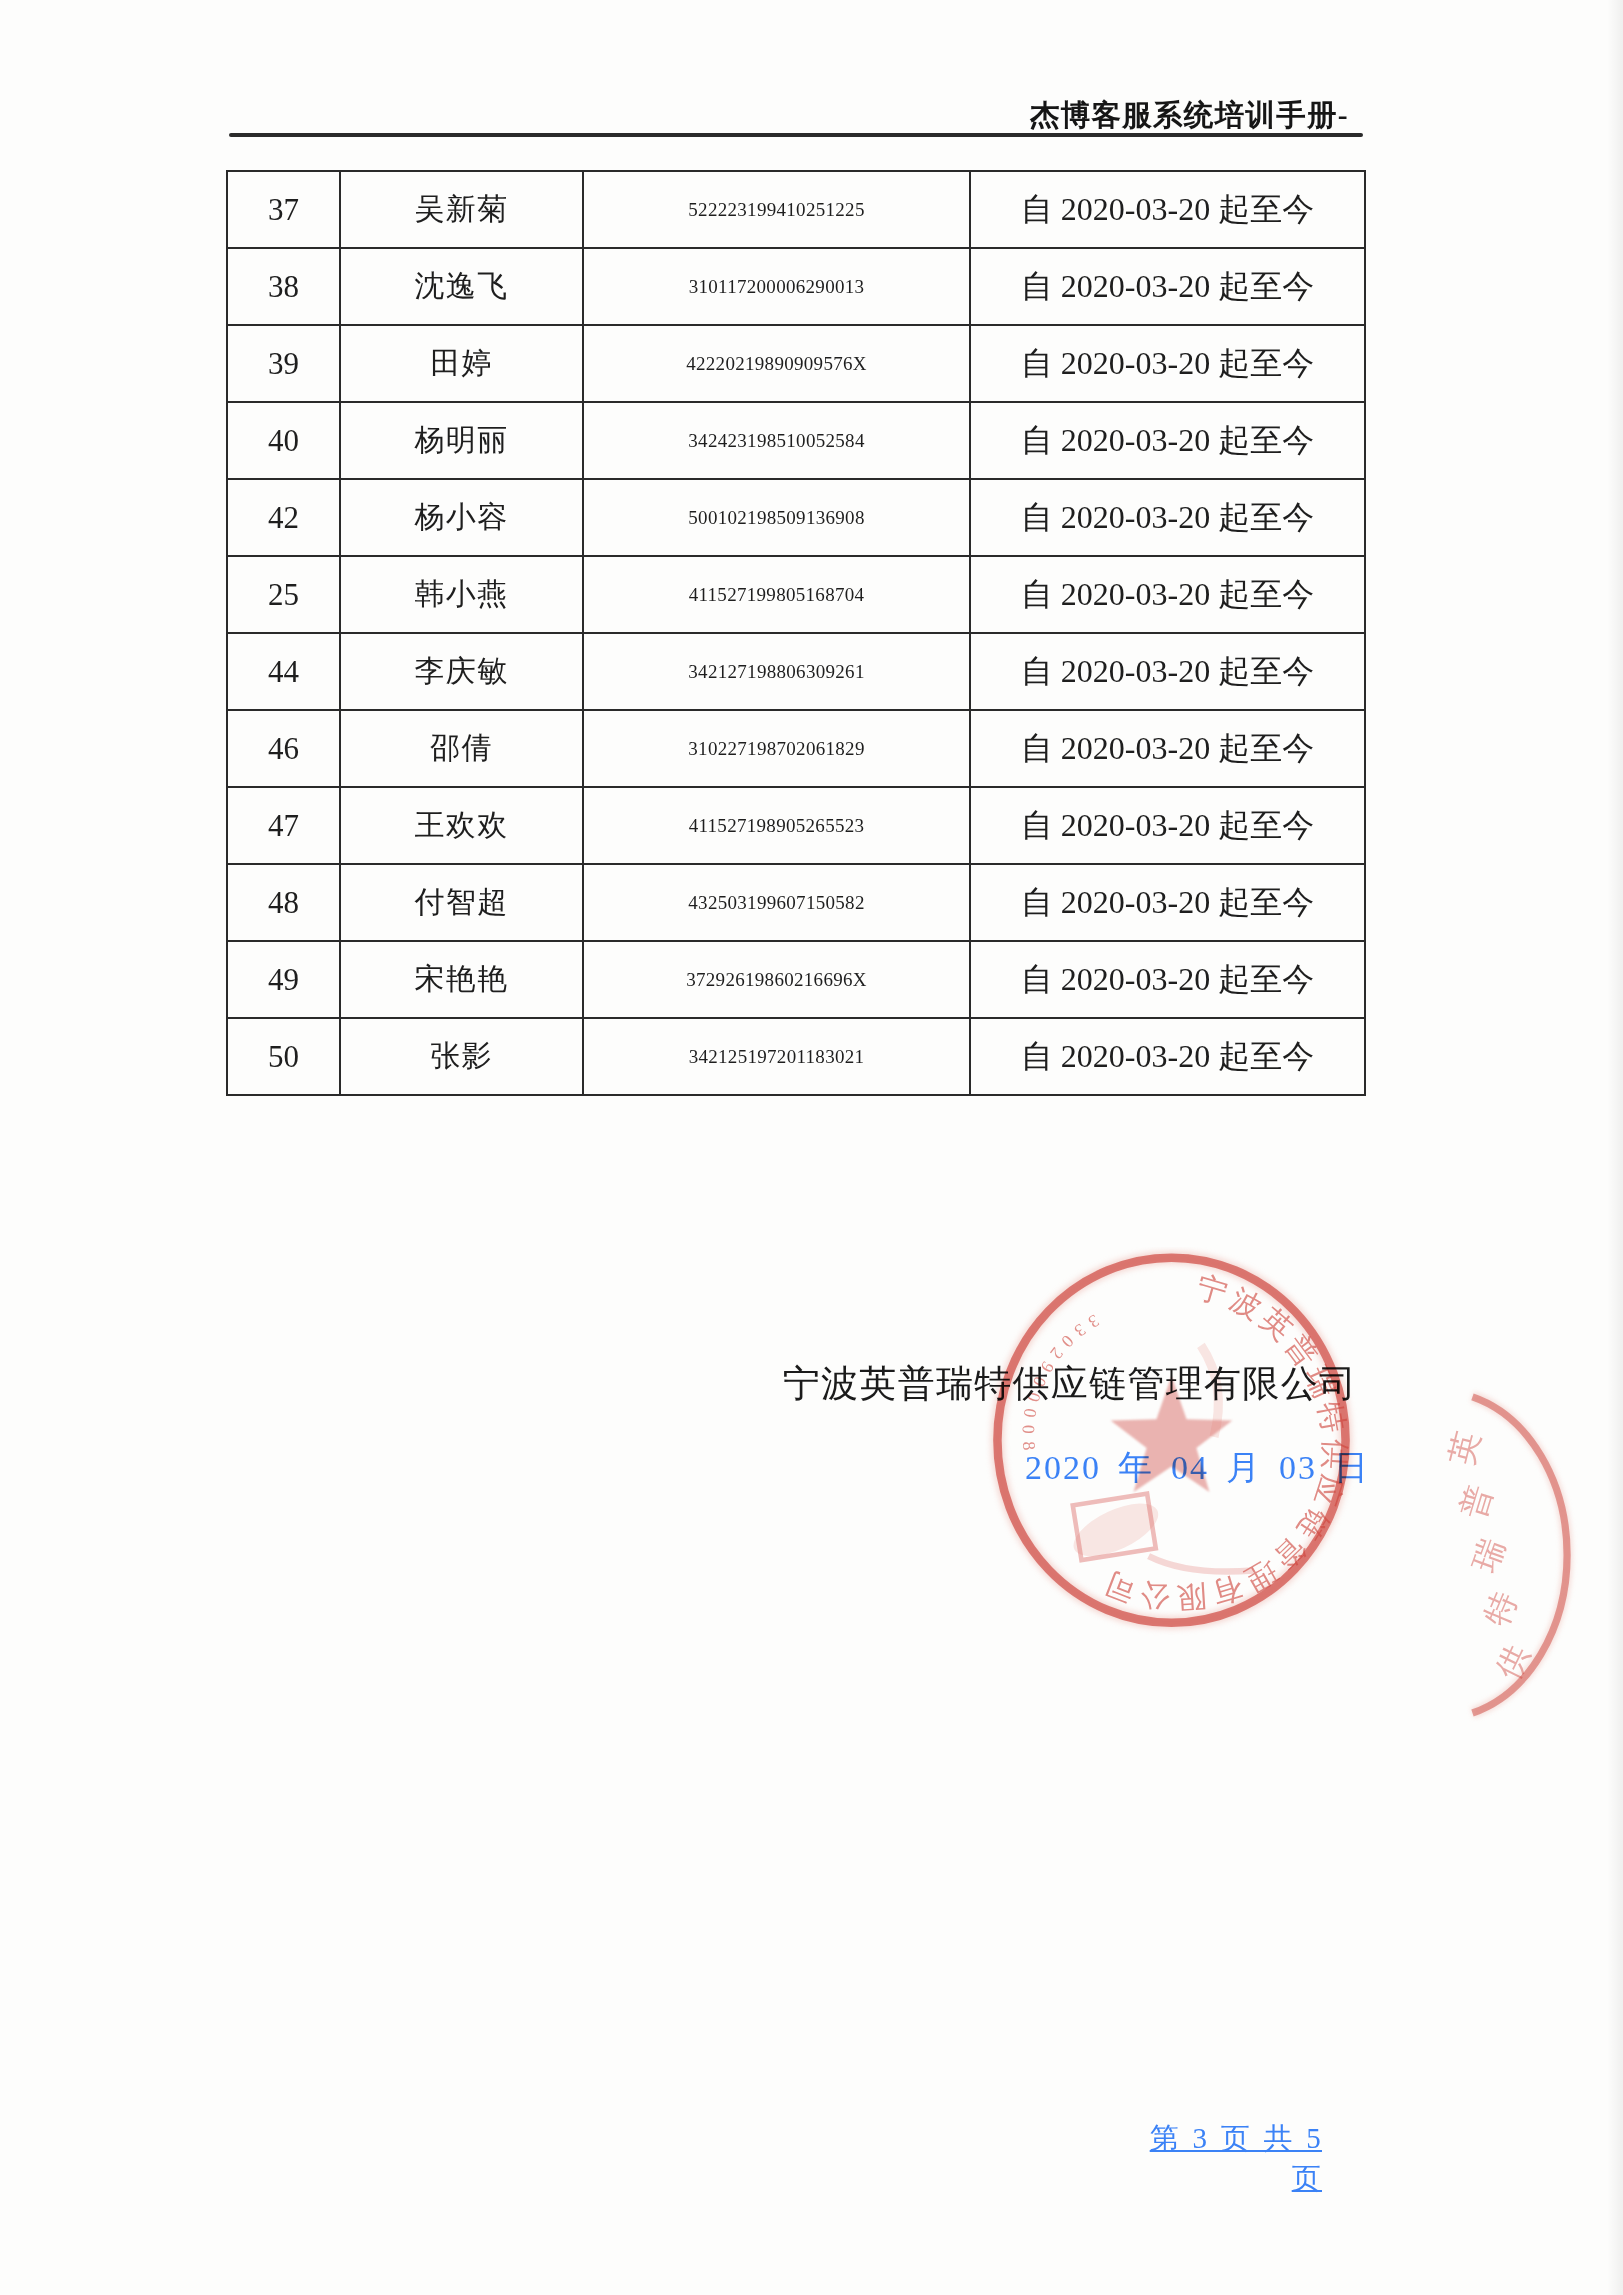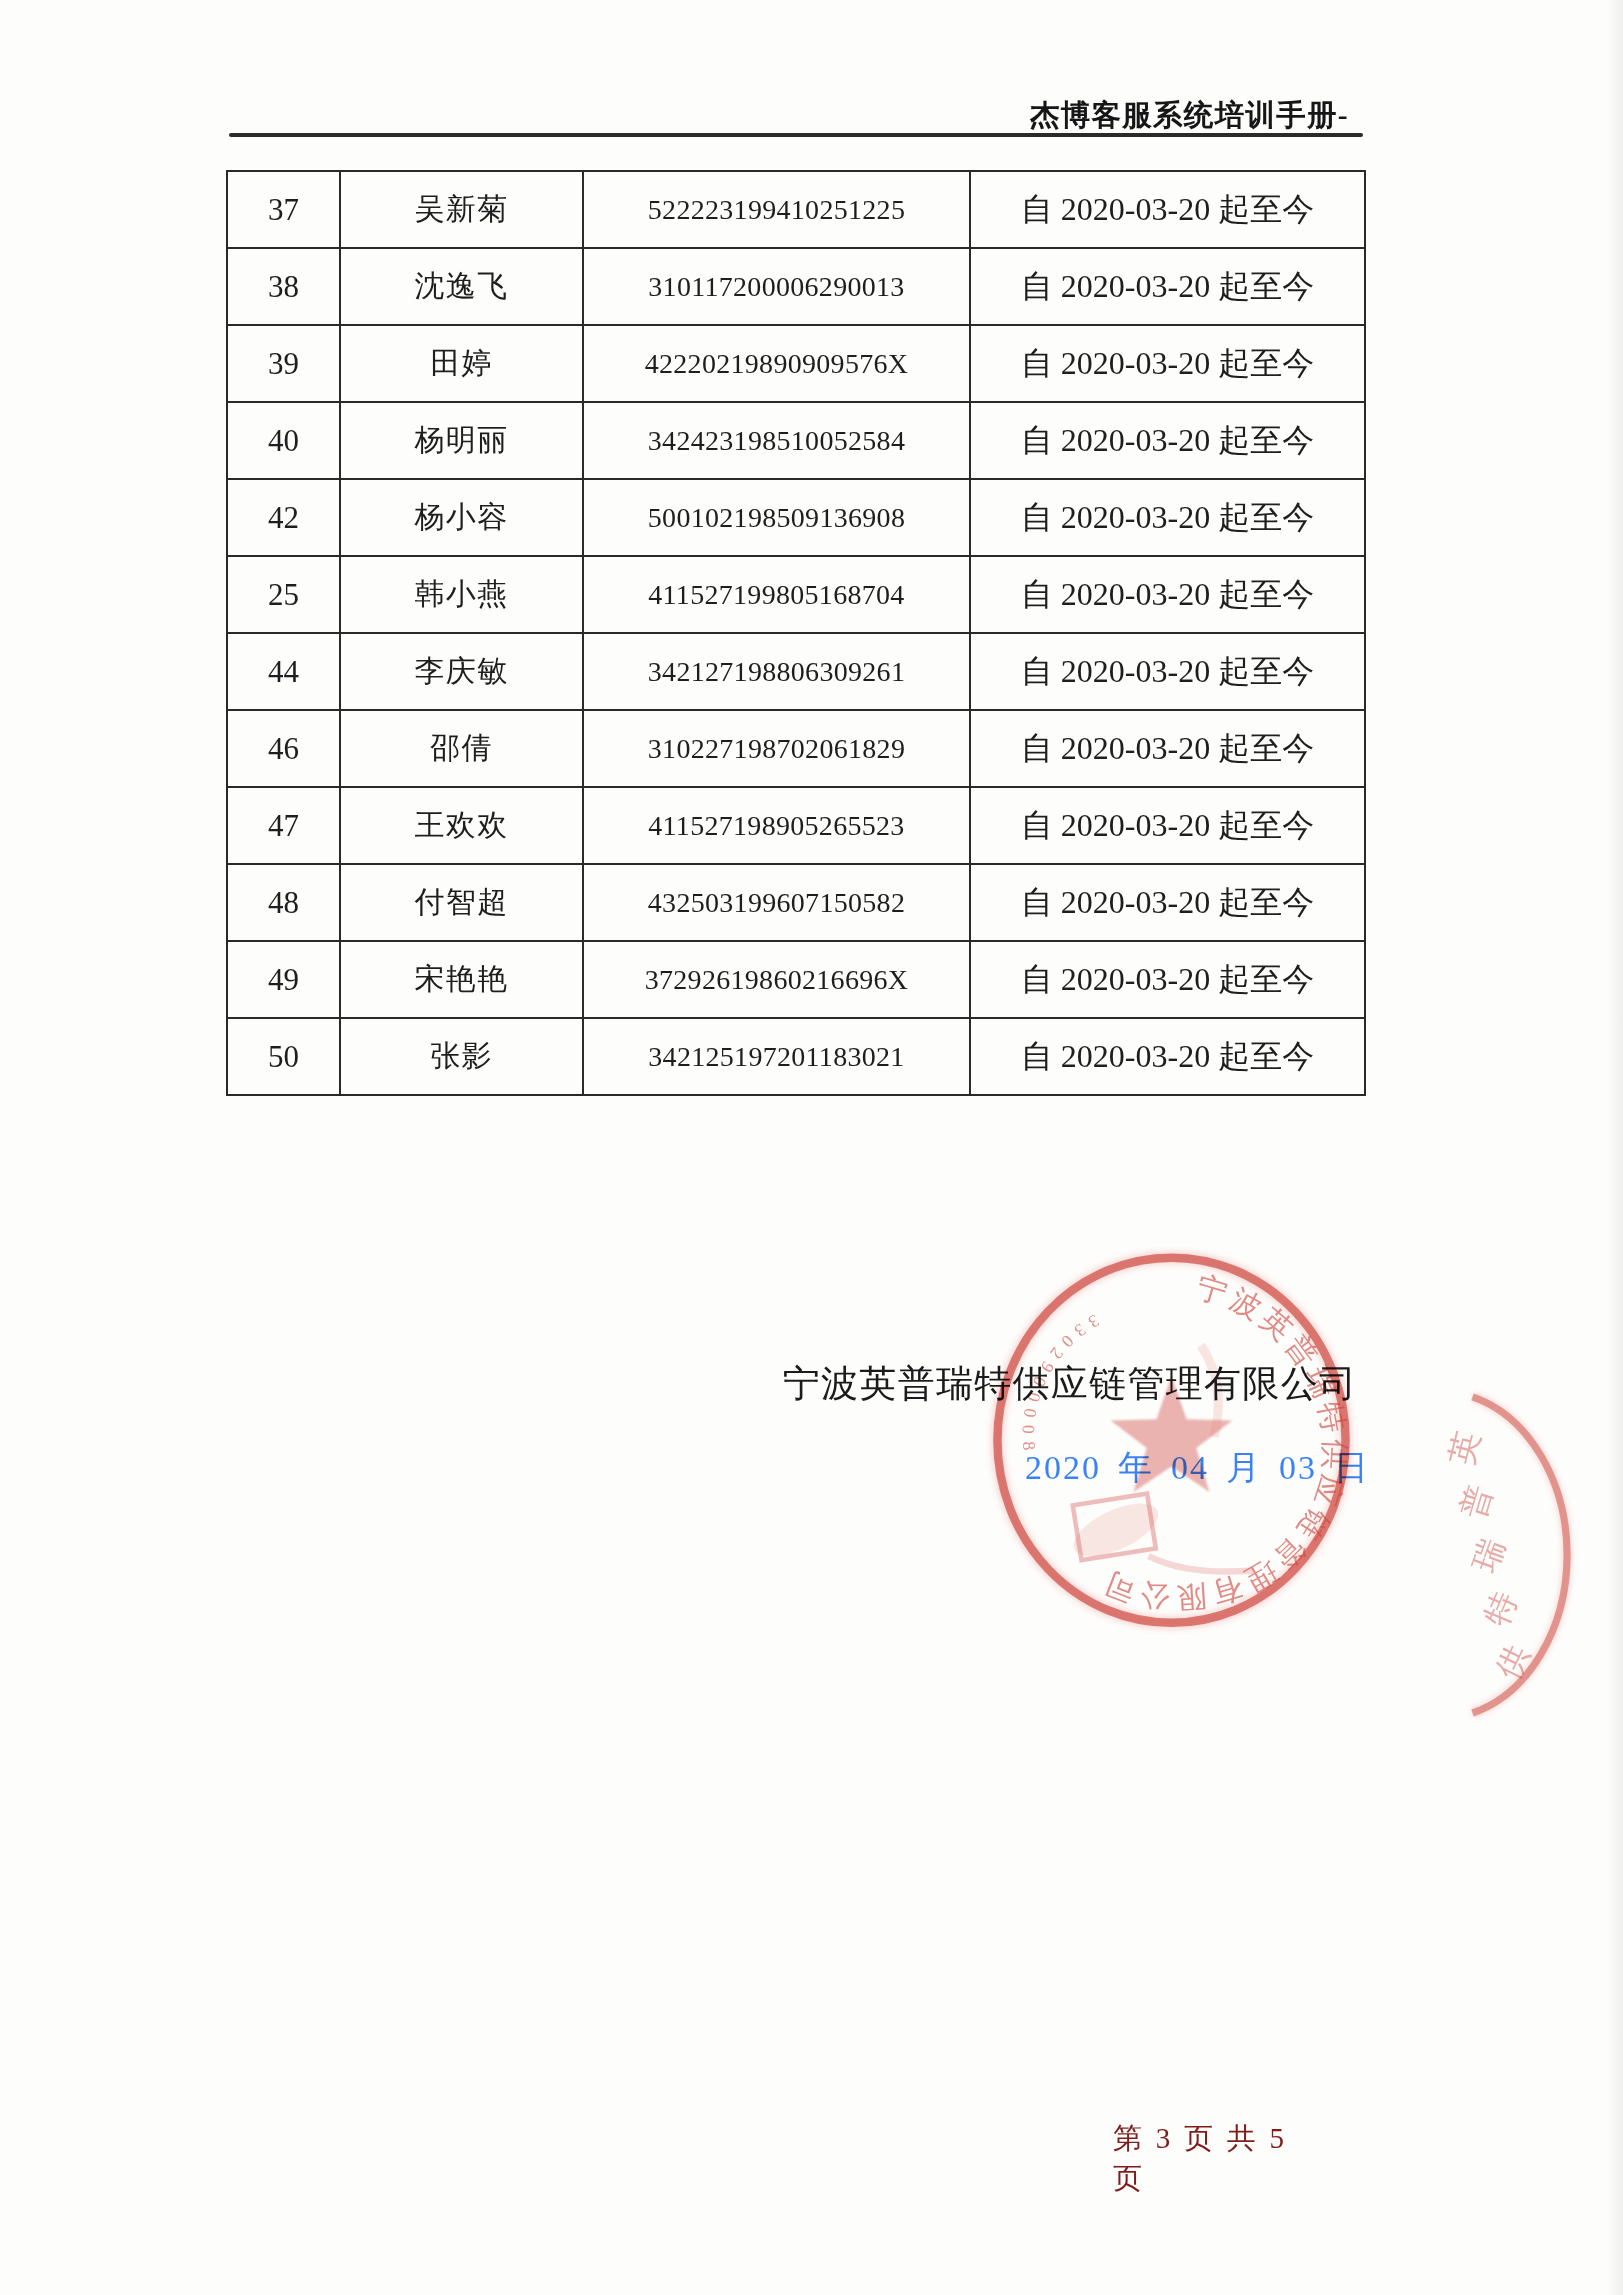--- a/index.html
+++ b/index.html
@@ -24,36 +24,37 @@
     border:2.6px solid #242424;
   }
   table.roster td {
     border:2px solid #2a2a2a;
     text-align:center; vertical-align:middle;
     padding:8px; overflow:hidden; white-space:nowrap;
   }
   table.roster tr { height:77px; }
   td.c0 { font-size:31px; }
   td.c1 { font-size:30px; letter-spacing:1.3px; }
-  td.c2 { font-size:28px; letter-spacing:0.3px; }
+  td.c2 { font-size:19px; letter-spacing:0.3px; }
   td.c3 { font-size:32px; }
   .company-sign {
     position:absolute; left:720px; top:1359px; width:700px;
     text-align:center; font-size:37px; letter-spacing:1.3px;
     color:#1b1b1b; white-space:nowrap;
   }
   .sign-date {
     position:absolute; left:1001px; top:1445px; width:393px;
     text-align:center; font-size:34px; letter-spacing:2px; word-spacing:6.5px;
     color:#3b82f6; white-space:nowrap;
   }
   .page-footer {
     position:absolute; left:1113px; top:2119px; width:209px;
-    text-align:left; font-size:29px; letter-spacing:1.3px; word-spacing:3.9px;
-    color:#7f1d1d;
+    text-align:right; font-size:29px; letter-spacing:1.3px; word-spacing:3.9px;
+    color:#3b82f6;
+    text-decoration:underline;
   }
   .seal-svg { position:absolute; mix-blend-mode:multiply; }
   .seal-main { left:985px; top:1247px; }
   .seal-edge { left:1407px; top:1375px; }
   .seal-ring   { fill:none; stroke:var(--seal-color,#d0463e); stroke-opacity:0.68; stroke-width:13px; }
   .seal-ring-ghost { fill:none; stroke:#e89c92; stroke-opacity:0.40; stroke-width:19px; filter:blur(5px); }
   .seal-arc-text {
     font-family:"Liberation Serif","DejaVu Serif",serif;
     font-size:46px; letter-spacing:6px;
     fill:var(--seal-color,#d0463e); fill-opacity:0.62;

